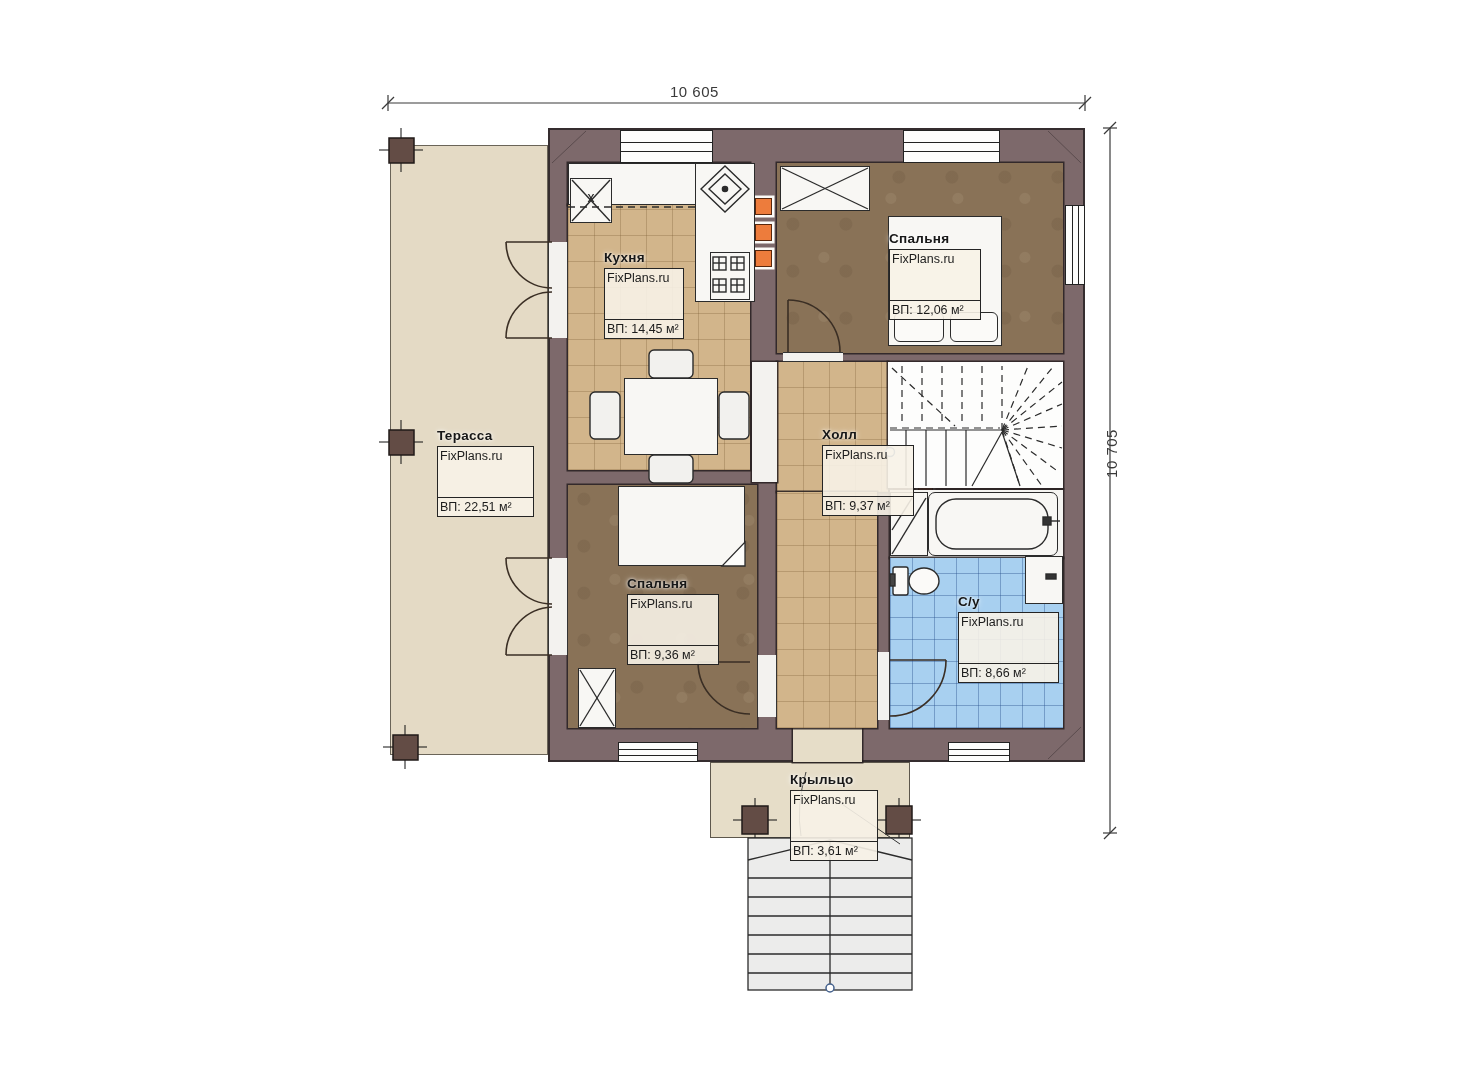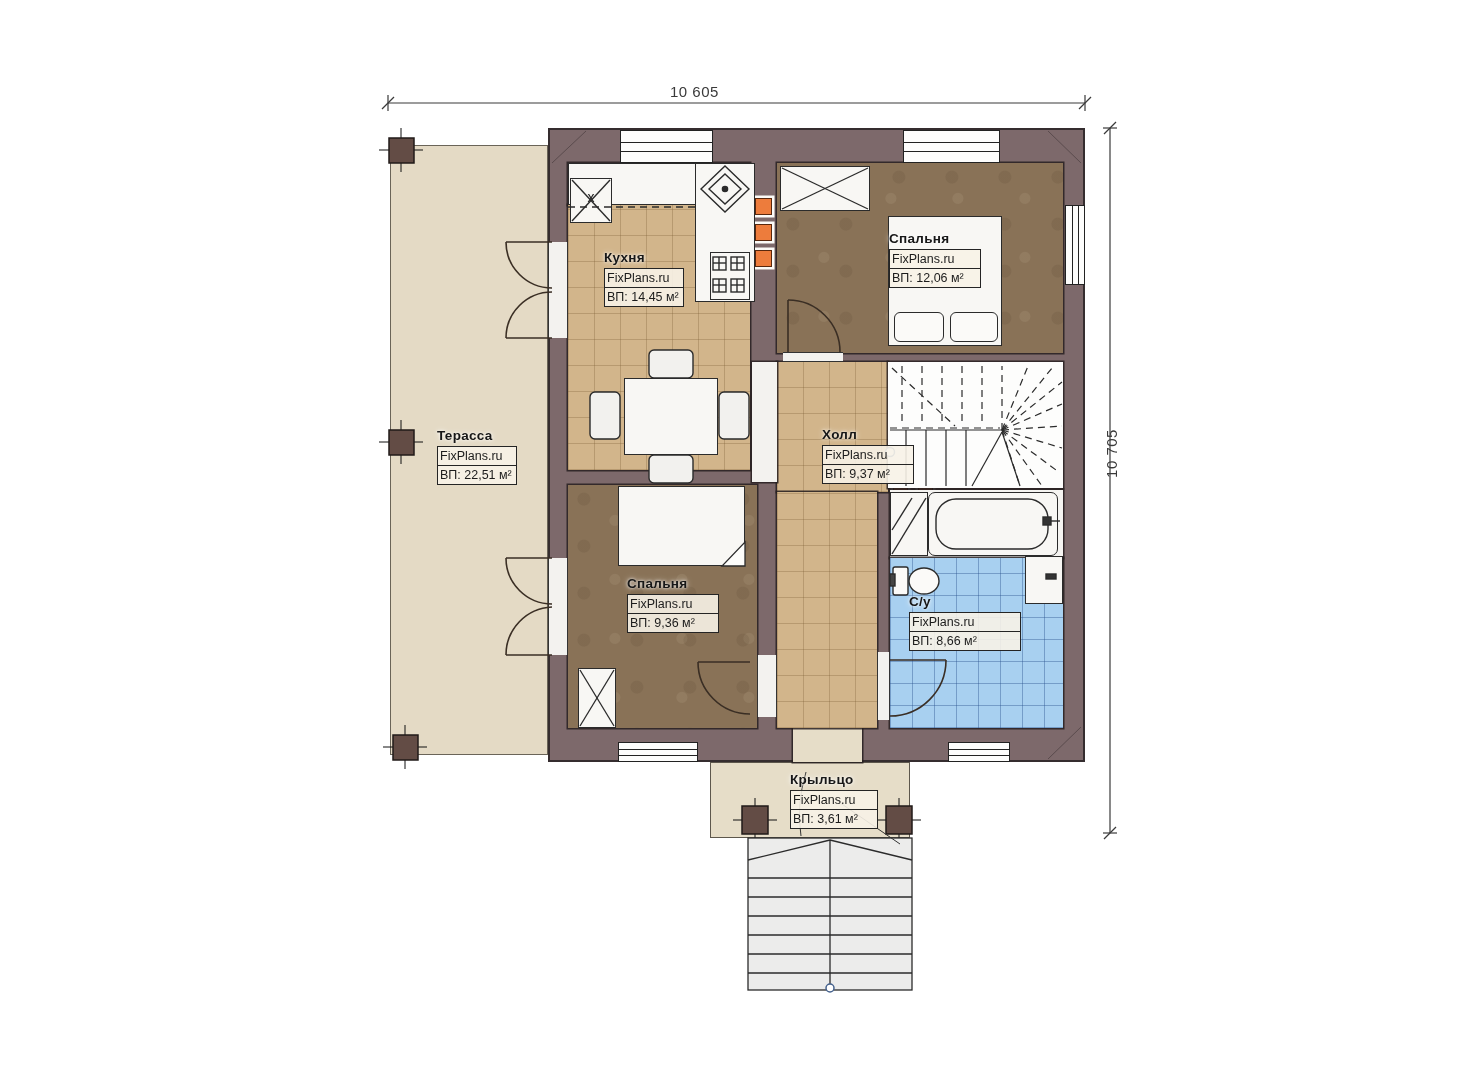--- a/index.html
+++ b/index.html
@@ -33,21 +33,21 @@
   .opening{position:absolute;background:#f3f2ef;border-top:1px solid #333;border-bottom:1px solid #333;box-sizing:border-box;}
   .opening.vert{border:none;border-left:1px solid #333;border-right:1px solid #333;}
   
   .vent{position:absolute;background:#ed7c3c;border:1px solid #58270d;box-shadow:0 0 0 2.5px #fcfbf8;box-sizing:border-box;}
   
   .rlabel{position:absolute;z-index:6;text-align:left;}
   .rname{font-size:13.5px;font-weight:bold;color:#171717;letter-spacing:.3px;
          text-shadow:0 0 3px rgba(255,255,255,.9),0 0 6px rgba(255,255,255,.7);margin-bottom:3px;}
   .rboxes{border:1.5px solid #242424;background:rgba(247,242,231,.90);}
   .rbox{font-size:12.5px;color:#1c1c1c;padding:2px 2px;white-space:nowrap;}
-  .rbox + .rbox{border-top:1.5px solid #242424;}
+  .rbox + .rbox{border-top:1.5px solid #242424;margin-top:32px;}
   
   .dimtext{position:absolute;font-size:15px;color:#3a3a3a;letter-spacing:.5px;z-index:6;}
   svg.lines{position:absolute;left:0;top:0;z-index:5;pointer-events:none;}
   .z2{z-index:2}.z3{z-index:3}
 </style>
 </head>
 <body>
 
 <div id="canvas">
 
@@ -272,21 +272,21 @@
       <line x1="830" y1="840" x2="830" y2="988"></line>
       <circle cx="830" cy="988" r="4" fill="#fff" stroke="#44618c" stroke-width="1.5"></circle>
     </g>
 
     <g stroke="#333" stroke-width="1" fill="none">
       <path d="M 806 772 Q 796 806 801 836"></path>
       <path d="M 836 800 L 900 844"></path>
     </g>
   </svg>
 
-  <div class="rlabel" style="left:437px;top:428px;width:80px;">
+  <div class="rlabel" style="left:437px;top:428px;width:97px;">
     <div class="rname">Терасса</div>
     <div class="rboxes">
       <div class="rbox">FixPlans.ru</div>
       <div class="rbox">ВП: 22,51 м²</div>
     </div>
   </div>
   <div class="rlabel" style="left:604px;top:250px;width:80px;">
     <div class="rname">Кухня</div>
     <div class="rboxes">
       <div class="rbox">FixPlans.ru</div>
@@ -307,21 +307,21 @@
       <div class="rbox">ВП: 9,37 м²</div>
     </div>
   </div>
   <div class="rlabel" style="left:627px;top:576px;width:92px;">
     <div class="rname">Спальня</div>
     <div class="rboxes">
       <div class="rbox">FixPlans.ru</div>
       <div class="rbox">ВП: 9,36 м²</div>
     </div>
   </div>
-  <div class="rlabel" style="left:909px;top:594px;width:112px;">
+  <div class="rlabel" style="left:934px;top:594px;width:101px;padding-left:24px;">
     <div class="rname">С/у</div>
     <div class="rboxes">
       <div class="rbox">FixPlans.ru</div>
       <div class="rbox">ВП: 8,66 м²</div>
     </div>
   </div>
   <div class="rlabel" style="left:790px;top:772px;width:88px;">
     <div class="rname">Крыльцо</div>
     <div class="rboxes">
       <div class="rbox">FixPlans.ru</div>

